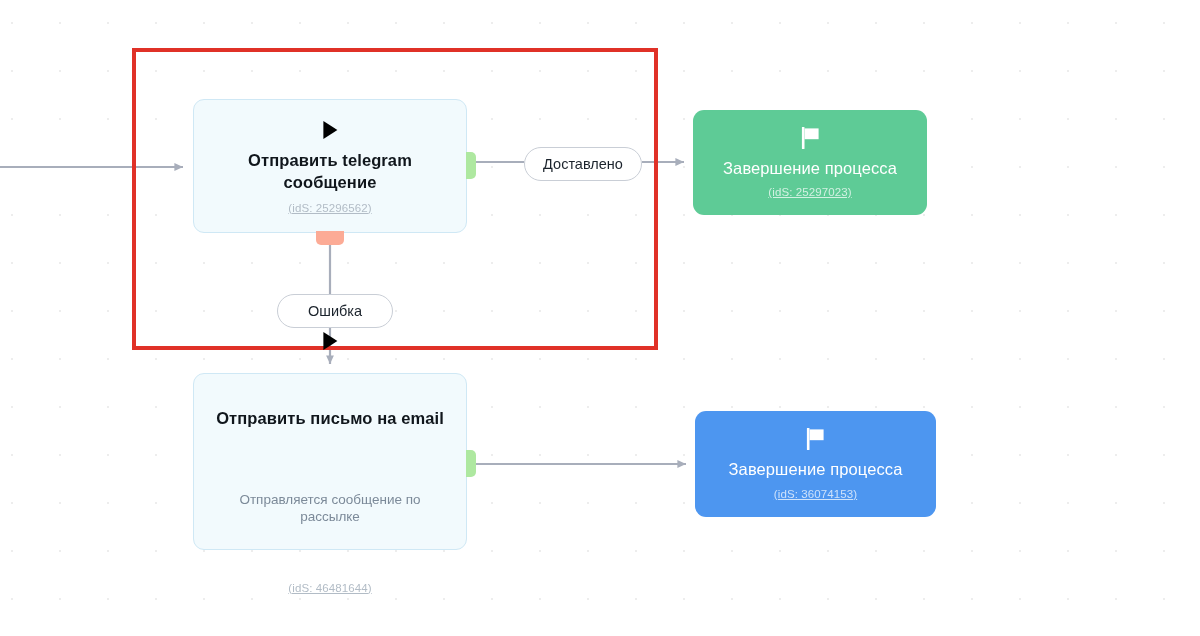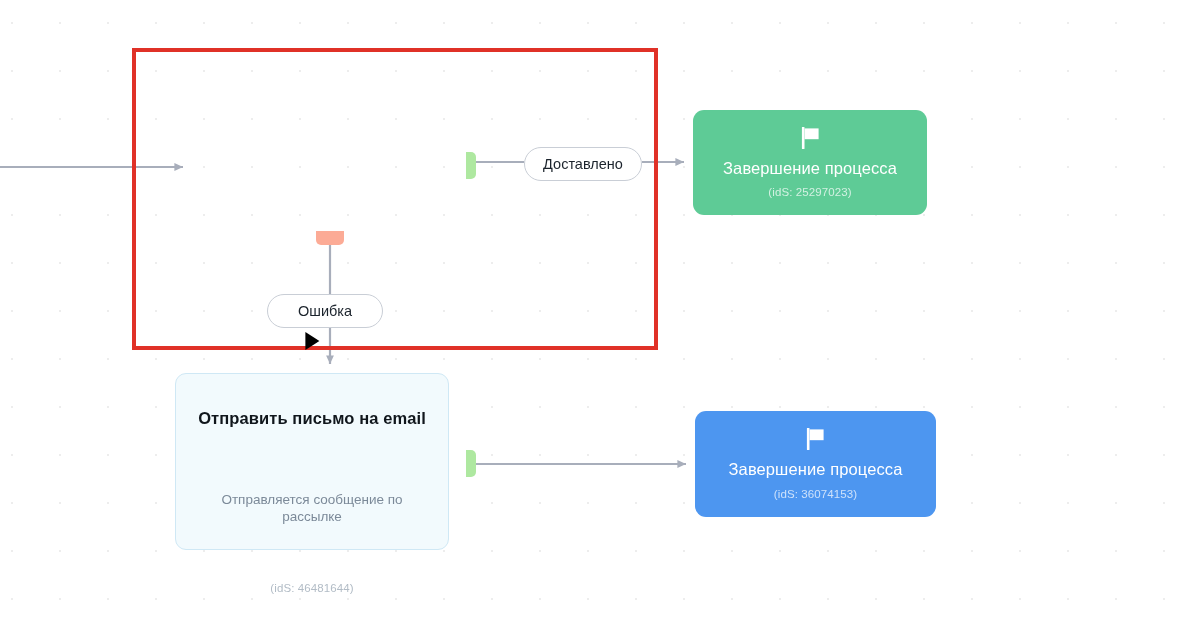--- a/index.html
+++ b/index.html
@@ -90,20 +90,21 @@
     color: #7c8a99;
     line-height: 1.3;
     margin-top: 14px;
   }
   .node-id {
     font-size: 11.5px;
     font-weight: 400;
     color: #b2bcc6;
     margin-top: 9px;
     letter-spacing: 0.1px;
+    text-decoration: underline;
   }
 
   .node-end {
     padding: 12px;
   }
   .node-end .node-title {
     color: #ffffff;
     font-size: 16.5px;
     font-weight: 400;
   }
@@ -178,25 +179,34 @@
       <line x1="330" y1="326" x2="330" y2="364" stroke="#a8aebb" stroke-width="2.2" marker-end="url(#arrow-down)"></line>
     </g>
 
     <g>
       <line x1="476" y1="464" x2="686" y2="464" stroke="#a8aebb" stroke-width="2.2" marker-end="url(#arrow-right)"></line>
     </g>
   </svg>
 
   <div class="selection-rect" style="left:132px; top:48px; width:526px; height:302px;"></div>
 
+  <div class="node node-action" style="left:193px; top:99px; width:274px; height:134px;">
+    <span class="node-icon">
+      <svg width="17" height="20" viewBox="0 0 17 20" aria-hidden="true">
+        <path d="M1.4 1 L15.4 10 L1.4 19 Z" fill="#000000"></path>
+      </svg>
+    </span>
+    <div class="node-title">Отправить telegram сообщение</div>
+    <div class="node-id">(idS: 25296562)</div>
+  </div>
 
   <div class="handle handle-right" style="left:466px; top:152px; background:#aee8a0;"></div>
   <div class="handle handle-bottom" style="left:316px; top:231px; background:#fcab96;"></div>
 
-  <div class="node node-action" style="left:175px; top:373px; width:274px; height:177px;gap:47px;">
+  <div class="node node-action" style="left:193px; top:373px; width:274px; height:177px;gap:47px;">
     <span class="node-icon">
       <svg width="17" height="20" viewBox="0 0 17 20" aria-hidden="true">
         <path d="M1.4 1 L15.4 10 L1.4 19 Z" fill="#000000"></path>
       </svg>
     </span>
     <div class="node-title">Отправить письмо на email</div>
     <div class="node-subtitle">Отправляется сообщение по рассылке</div>
     <div class="node-id">(idS: 46481644)</div>
   </div>
 
@@ -219,15 +229,15 @@
         <path d="M3.2 0.8 L3.2 21.2" stroke="#ffffff" stroke-width="2.6" stroke-linecap="round"></path>
         <path d="M4.6 1.4 L18.6 1.4 L18.6 12.2 L4.6 12.2 Z" fill="#ffffff"></path>
       </svg>
     </span>
     <div class="node-title">Завершение процесса</div>
     <div class="node-id">(idS: 36074153)</div>
   </div>
 
   <div class="edge-label" style="left:524px; top:147px; width:118px;">Доставлено</div>
 
-  <div class="edge-label" style="left:267px; top:294px; width:116px;">Ошибка</div>
+  <div class="edge-label" style="left:277px; top:294px; width:116px;">Ошибка</div>
 
 </div>
 
 </body></html>

